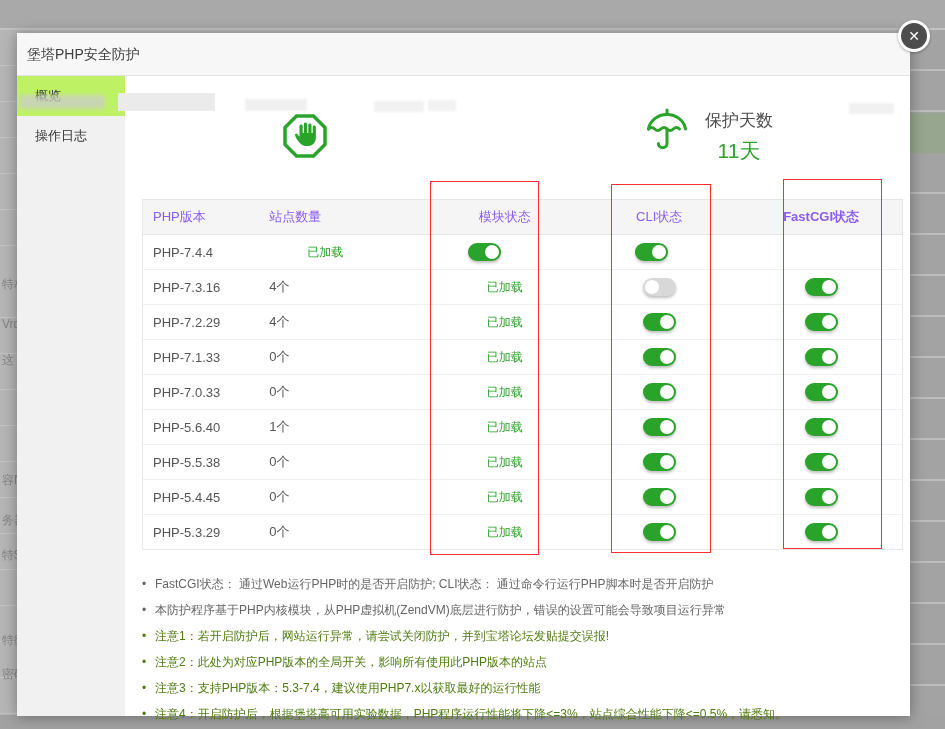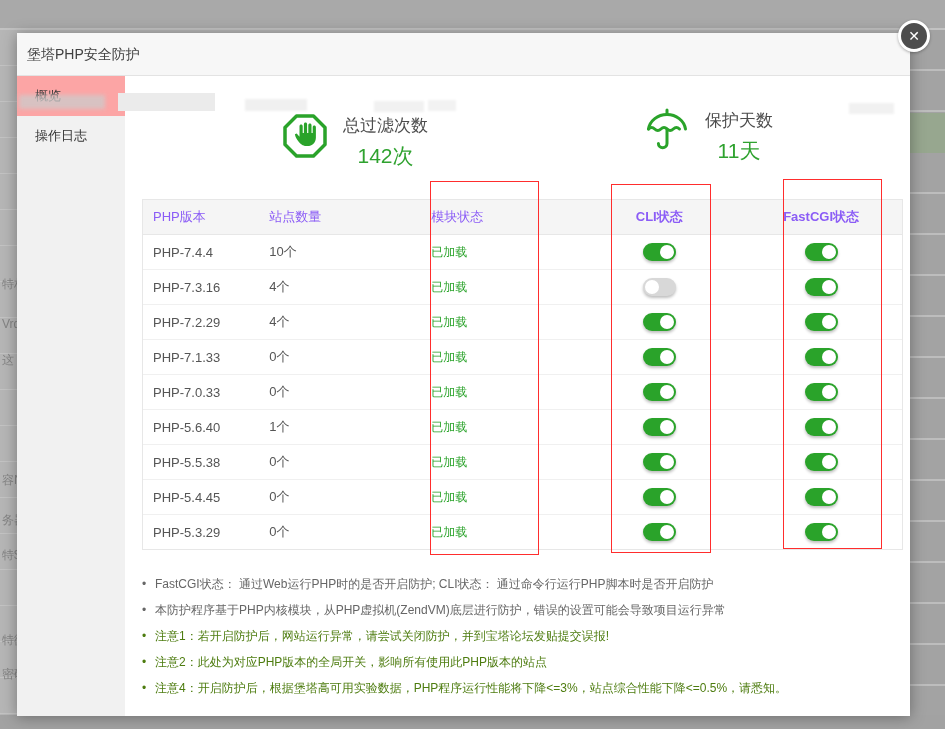--- a/index.html
+++ b/index.html
@@ -22,43 +22,43 @@
     box-shadow:0 2px 14px rgba(0,0,0,.35);}
   .modal-header{height:42px;background:#f7f7f7;border-bottom:1px solid #e3e3e3;}
   .modal-title{line-height:42px;padding-left:10px;font-size:14px;color:#404040;}
   .close-btn{position:absolute;left:881px;top:-13px;width:26px;height:26px;border-radius:50%;
     background:#4d4d4d;border:3px solid #fff;color:#fff;font-size:14px;font-weight:bold;
     display:flex;align-items:center;justify-content:center;cursor:pointer;box-shadow:0 1px 3px rgba(0,0,0,.3);}
   .modal-body{display:flex;height:640px;}
   
   .sidebar{width:108px;background:#f1f1f1;flex:0 0 108px;}
   .tab{height:40px;line-height:40px;padding-left:18px;font-size:13px;color:#333;cursor:pointer;}
-  .tab.active{background:#fca5a5;}
+  .tab.active{background:#bef264;}
   
   .content{flex:1;position:relative;background:#fff;}
   
   .ghost{position:absolute;z-index:3;pointer-events:none;}
   
   .stat{position:absolute;display:flex;align-items:flex-start;gap:14px;}
   .stat-icon{width:48px;height:48px;flex:0 0 48px;}
   .stat-text{text-align:center;}
   .stat-label{font-size:17px;color:#4d4d4d;margin:2px 0 5px;}
   .stat-value{font-size:21px;color:#2fa22f;}
   #stat-filter{left:156px;top:36px;}
   #stat-days{left:518px;top:31px;}
   
   .ptable{position:absolute;left:17px;top:123px;width:759px;border:1px solid #e7e7e7;font-size:13px;}
   .t-row{display:flex;height:34px;align-items:center;border-bottom:1px solid #f0f0f0;color:#555;}
   .t-row:last-child{border-bottom:none;}
   .t-head{background:#f5f5f5;color:#8b5cf6;border-bottom:1px solid #e7e7e7;}
   .c{box-sizing:border-box;}
   .c1{width:14%;padding-left:10px;}
   .c2{width:22%;margin-left:23px;}
-  .c3{width:20%;}
-  .c4{width:22%;text-align:center;font-weight:bold;}
+  .c3{width:20%;text-align:center;}
+  .c4{width:22%;text-align:center;}
   .c5{width:22%;text-align:center;font-weight:bold;}
   .loaded{color:#2aa32a;font-size:12px;}
   
   .toggle{display:inline-block;width:33px;height:18px;border-radius:10px;position:relative;
     vertical-align:middle;cursor:pointer;box-shadow:0 2px 3px rgba(0,0,0,.25);}
   .toggle.on{background:#2aa32a;}
   .toggle.off{background:#d8d8d8;}
   .knob{position:absolute;top:2px;width:14px;height:14px;border-radius:50%;background:#fff;}
   .toggle.on .knob{right:2px;}
   .toggle.off .knob{left:2px;}
@@ -106,24 +106,20 @@
         <div class="tab">操作日志</div>
       </div>
 
     <div class="content">
 
       <div class="stat" id="stat-filter">
         <svg class="stat-icon" viewBox="0 0 48 48">
           <polygon points="15.5,4 32.5,4 44,15.5 44,32.5 32.5,44 15.5,44 4,32.5 4,15.5" fill="none" stroke="#2aa32a" stroke-width="3.5" stroke-linejoin="round"></polygon>
           <path fill="#2aa32a" d="M17.5 29.5c-1.8-2-3.2-4.6-3.6-7.2l1.8-.9 2.8 3.4V14.2c0-.9.7-1.6 1.6-1.6s1.6.7 1.6 1.6v6.9h1.2v-8.9c0-.9.7-1.6 1.6-1.6s1.6.7 1.6 1.6v8.9h1.2v-7.9c0-.9.7-1.6 1.6-1.6s1.6.7 1.6 1.6v7.9h1.2v-5.9c0-.9.7-1.6 1.6-1.6s1.6.7 1.6 1.6v10.2c0 5-3.6 8.7-8.6 8.7-3.3 0-6-.9-8.8-4.6z"></path>
         </svg>
-        <div class="stat-text">
-          <div class="stat-label">总过滤次数</div>
-          <div class="stat-value">142次</div>
-        </div>
       </div>
 
       <div class="stat" id="stat-days">
         <svg class="stat-icon" viewBox="0 0 48 48">
           <g fill="none" stroke="#2aa32a" stroke-width="3" stroke-linecap="round">
             <path d="M24 3v4"></path>
             <path d="M5.5 22a18.7 17 0 0 1 37 0"></path>
             <path d="M5.5 22q3.1-3 6.2 0t6.2 0t6.2 0t6.2 0t6.2 0"></path>
             <path d="M24 22v14.5a4.3 4.3 0 0 1-8.6 0"></path>
           </g>
@@ -138,21 +134,20 @@
         <div class="t-row t-head">
           <div class="c c1">PHP版本</div>
           <div class="c c2">站点数量</div>
           <div class="c c3">模块状态</div>
           <div class="c c4">CLI状态</div>
           <div class="c c5">FastCGI状态</div>
         </div>
         <div id="rows">
             <div class="t-row">
               <div class="c c1">PHP-7.4.4</div>
-              <div class="c c2">10个</div>
               <div class="c c3"><span class="loaded">已加载</span></div>
               <div class="c c4"><span class="toggle on"><span class="knob"></span></span></div>
               <div class="c c5"><span class="toggle on"><span class="knob"></span></span></div>
             </div>
             <div class="t-row">
               <div class="c c1">PHP-7.3.16</div>
               <div class="c c2">4个</div>
               <div class="c c3"><span class="loaded">已加载</span></div>
               <div class="c c4"><span class="toggle off"><span class="knob"></span></span></div>
               <div class="c c5"><span class="toggle on"><span class="knob"></span></span></div>
@@ -207,20 +202,21 @@
               <div class="c c5"><span class="toggle on"><span class="knob"></span></span></div>
             </div>
           </div>
       </div>
 
       <div class="notes" id="notes">
           <div class="note gray"><span class="bullet">•</span>FastCGI状态： 通过Web运行PHP时的是否开启防护; CLI状态： 通过命令行运行PHP脚本时是否开启防护</div>
           <div class="note gray"><span class="bullet">•</span>本防护程序基于PHP内核模块，从PHP虚拟机(ZendVM)底层进行防护，错误的设置可能会导致项目运行异常</div>
           <div class="note red"><span class="bullet">•</span>注意1：若开启防护后，网站运行异常，请尝试关闭防护，并到宝塔论坛发贴提交误报!</div>
           <div class="note red"><span class="bullet">•</span>注意2：此处为对应PHP版本的全局开关，影响所有使用此PHP版本的站点</div>
+          <div class="note red"><span class="bullet">•</span>注意3：支持PHP版本：5.3-7.4，建议使用PHP7.x以获取最好的运行性能</div>
           <div class="note red"><span class="bullet">•</span>注意4：开启防护后，根据堡塔高可用实验数据，PHP程序运行性能将下降&lt;=3%，站点综合性能下降&lt;=0.5%，请悉知。</div>
         </div>
     </div>
   </div>
 
   <div class="ghost" style="left:2px;top:62px;width:86px;height:14px;background:#cccccc;filter:blur(2px);opacity:.75;"></div>
   <div class="ghost" style="left:101px;top:60px;width:97px;height:18px;background:#ebebeb;filter:blur(.5px);"></div>
   <div class="ghost" style="left:228px;top:66px;width:62px;height:12px;background:#f0f0f0;filter:blur(1px);"></div>
   <div class="ghost" style="left:357px;top:68px;width:50px;height:11px;background:#f1f1f1;filter:blur(1px);"></div>
   <div class="ghost" style="left:411px;top:67px;width:28px;height:11px;background:#f2f2f2;filter:blur(1px);"></div>

